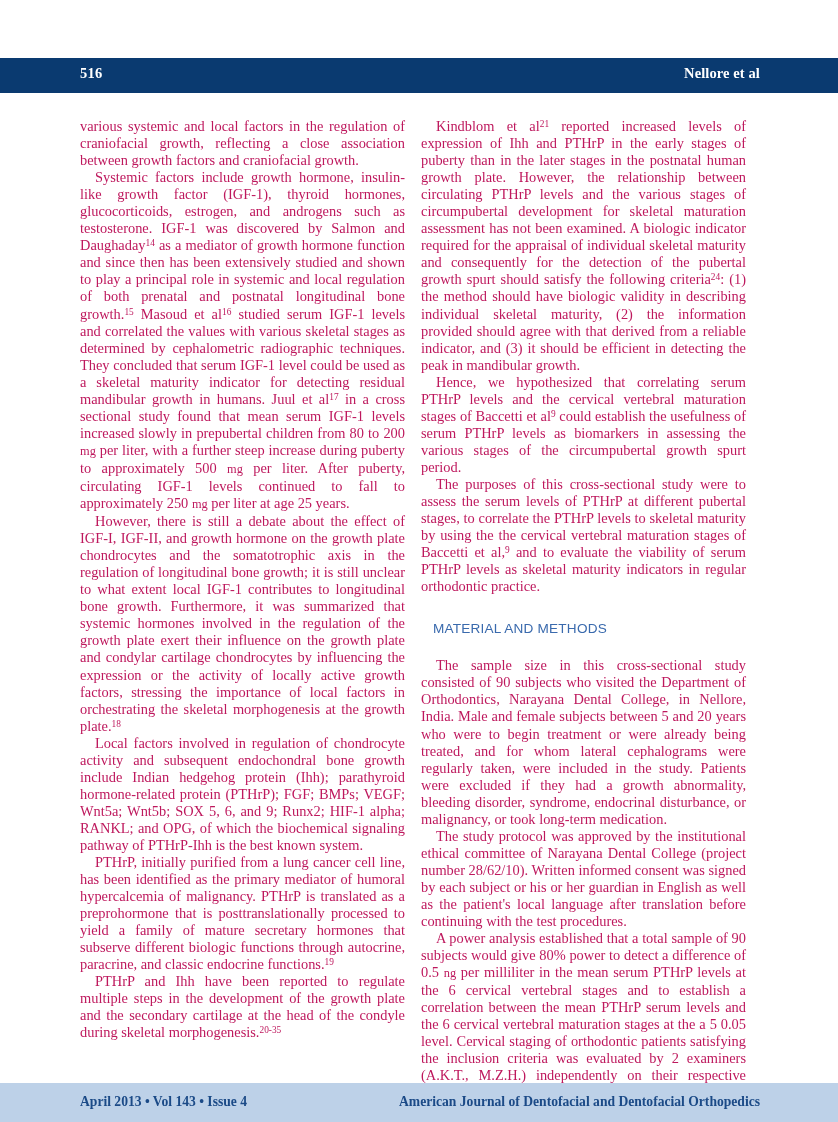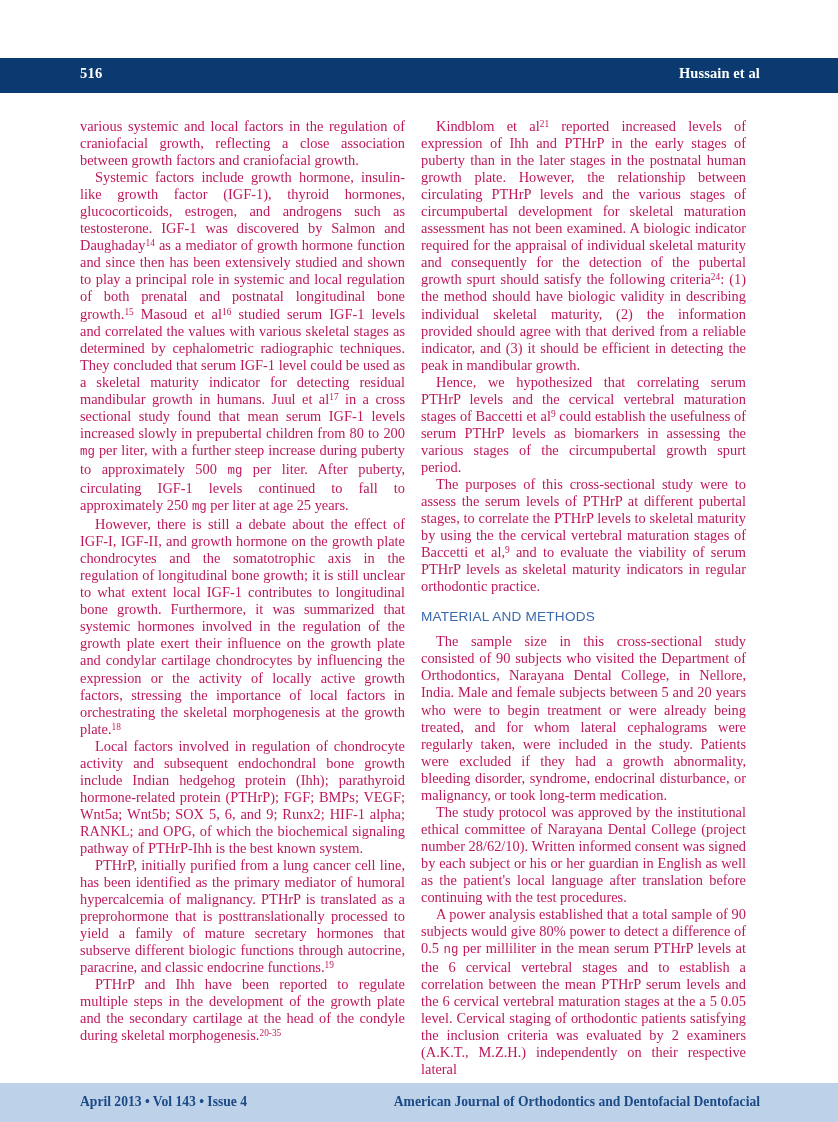--- a/index.html
+++ b/index.html
@@ -84,26 +84,26 @@
   p.para.no-indent { text-indent: 0; }
 
   sup {
     font-size: 0.65em;
     line-height: 0;
     vertical-align: 0.45em;
   }
 
   
   .unit {
-    font-family: Liberation Mono, monospace;
+    font-family: Liberation Serif, serif;
     font-size: 0.86em;
   }
 
   h2.section-head {
-    margin: 0;
+    margin: 12px;
     padding: 0;
     font-family: "Liberation Sans", "DejaVu Sans", sans-serif;
     font-size: 13.6px;
     font-weight: normal;
     letter-spacing: 0.2px;
     color: #3a6aad;
     text-transform: uppercase;
   }
 
   .sp-before-head { height: 14px; }
@@ -143,21 +143,21 @@
     color: #1b4a87;
     white-space: nowrap;
   }
 </style>
 </head>
 <body>
 
 <div class="running-head">
   <div class="rh-inner">
     <span class="rh-page-number">516</span>
-    <span class="rh-authors">Hussain et al</span>
+    <span class="rh-authors">Nellore et al</span>
   </div>
 </div>
 
 <div class="page-body">
 
   <div class="column column-left" id="col-left">
       <p class="para no-indent">various systemic and local factors in the regulation of craniofacial growth, reflecting a close association between growth factors and craniofacial growth.</p>
       <p class="para">Systemic factors include growth hormone, insulin-like growth factor (IGF-1), thyroid hormones, glucocorticoids, estrogen, and androgens such as testosterone. IGF-1 was discovered by Salmon and Daughaday<sup>14</sup> as a mediator of growth hormone function and since then has been extensively studied and shown to play a principal role in systemic and local regulation of both prenatal and postnatal longitudinal bone growth.<sup>15</sup> Masoud et al<sup>16</sup> studied serum IGF-1 levels and correlated the values with various skeletal stages as determined by cephalometric radiographic techniques. They concluded that serum IGF-1 level could be used as a skeletal maturity indicator for detecting residual mandibular growth in humans. Juul et al<sup>17</sup> in a cross sectional study found that mean serum IGF-1 levels increased slowly in prepubertal children from 80 to 200 <span class="unit">mg</span> per liter, with a further steep increase during puberty to approximately 500 <span class="unit">mg</span> per liter. After puberty, circulating IGF-1 levels continued to fall to approximately 250 <span class="unit">mg</span> per liter at age 25 years.</p>
       <p class="para">However, there is still a debate about the effect of IGF-I, IGF-II, and growth hormone on the growth plate chondrocytes and the somatotrophic axis in the regulation of longitudinal bone growth; it is still unclear to what extent local IGF-1 contributes to longitudinal bone growth. Furthermore, it was summarized that systemic hormones involved in the regulation of the growth plate exert their influence on the growth plate and condylar cartilage chondrocytes by influencing the expression or the activity of locally active growth factors, stressing the importance of local factors in orchestrating the skeletal morphogenesis at the growth plate.<sup>18</sup></p>
       <p class="para">Local factors involved in regulation of chondrocyte activity and subsequent endochondral bone growth include Indian hedgehog protein (Ihh); parathyroid hormone-related protein (PTHrP); FGF; BMPs; VEGF; Wnt5a; Wnt5b; SOX 5, 6, and 9; Runx2; HIF-1 alpha; RANKL; and OPG, of which the biochemical signaling pathway of PTHrP-Ihh is the best known system.</p>
@@ -175,15 +175,15 @@
       <p class="para">The sample size in this cross-sectional study consisted of 90 subjects who visited the Department of Orthodontics, Narayana Dental College, in Nellore, India. Male and female subjects between 5 and 20 years who were to begin treatment or were already being treated, and for whom lateral cephalograms were regularly taken, were included in the study. Patients were excluded if they had a growth abnormality, bleeding disorder, syndrome, endocrinal disturbance, or malignancy, or took long-term medication.</p>
       <p class="para">The study protocol was approved by the institutional ethical committee of Narayana Dental College (project number 28/62/10). Written informed consent was signed by each subject or his or her guardian in English as well as the patient's local language after translation before continuing with the test procedures.</p>
       <p class="para">A power analysis established that a total sample of 90 subjects would give 80% power to detect a difference of 0.5 <span class="unit">ng</span> per milliliter in the mean serum PTHrP levels at the 6 cervical vertebral stages and to establish a correlation between the mean PTHrP serum levels and the 6 cervical vertebral maturation stages at the a 5 0.05 level. Cervical staging of orthodontic patients satisfying the inclusion criteria was evaluated by 2 examiners (A.K.T., M.Z.H.) independently on their respective lateral</p>
     </div>
 
 </div>
 
 <div class="page-footer">
   <div class="footer-inner">
     <span class="footer-left">April 2013 • Vol 143 • Issue 4</span>
-    <span class="footer-right">American Journal of Orthodontics and Dentofacial Dentofacial</span>
+    <span class="footer-right">American Journal of Dentofacial and Dentofacial Orthopedics</span>
   </div>
 </div>
 
 </body></html>

